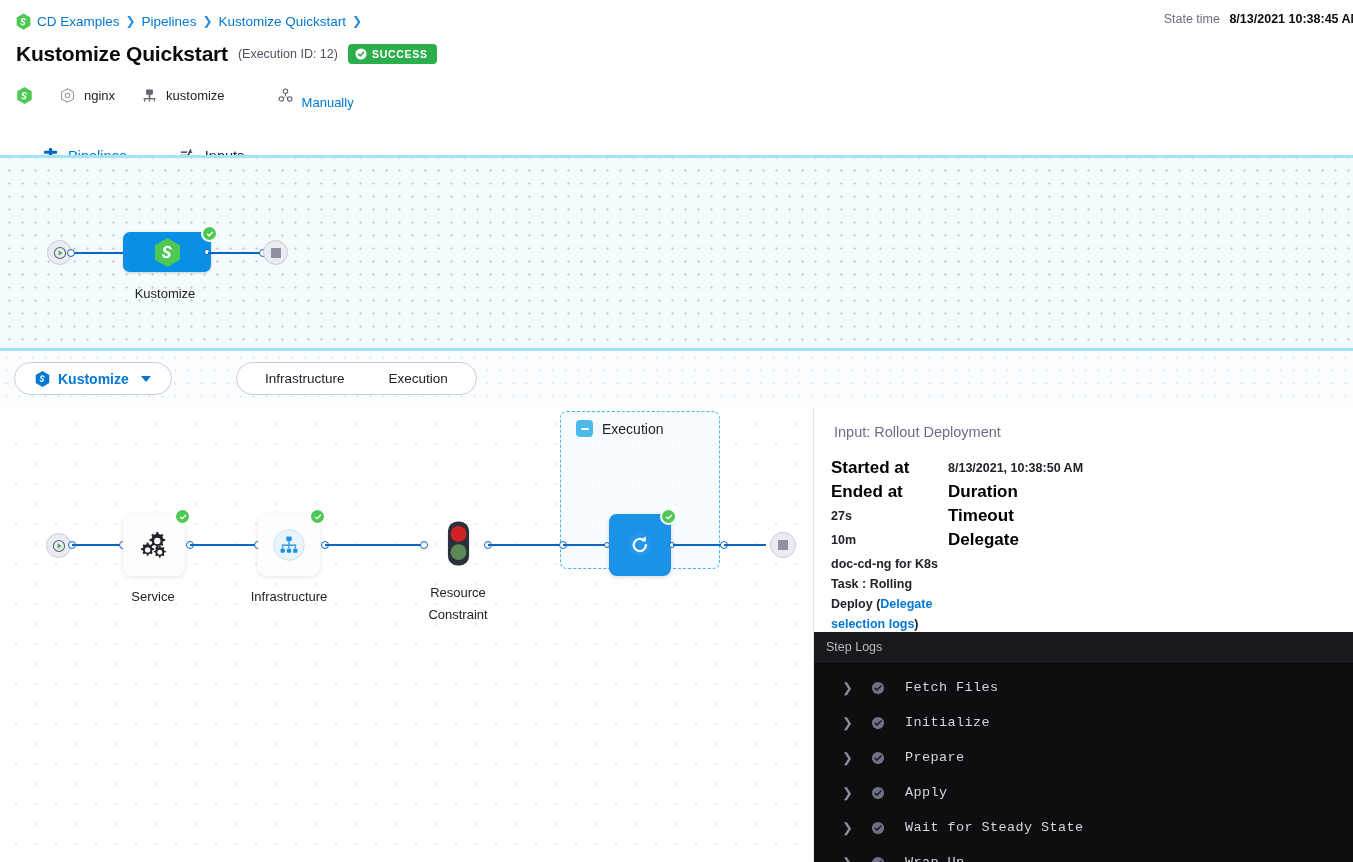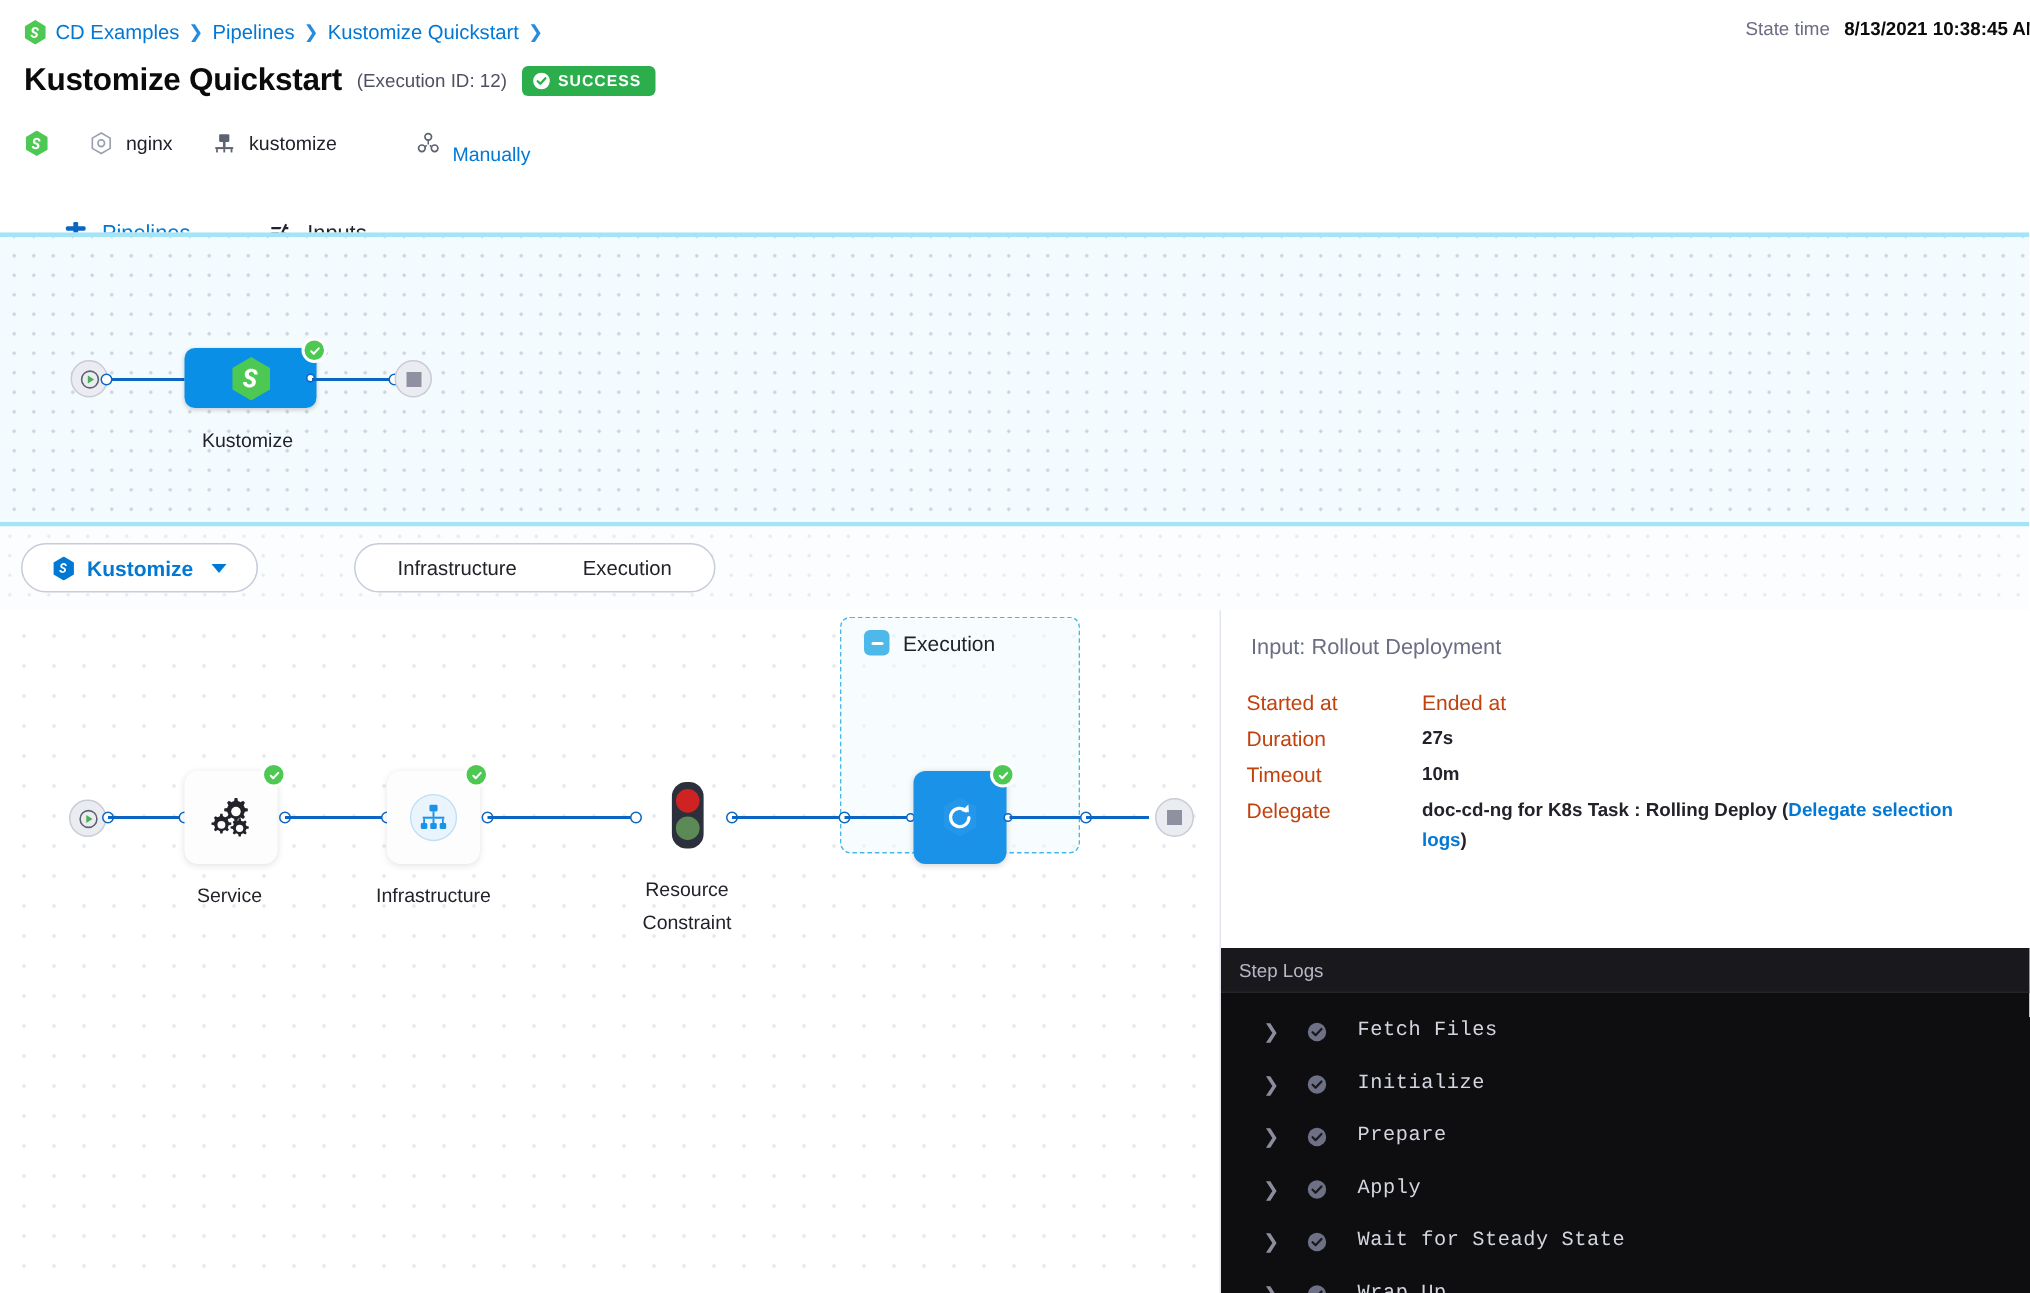--- a/index.html
+++ b/index.html
@@ -126,21 +126,21 @@
      border-left:1px solid #e4e6ef; }
   .rp-title { padding:17px 20px 0 20px; font-size:14.5px; color:#6b6d85; }
   .rp-tabs { display:flex; align-items:flex-end; margin-top:16px; padding:0 20px;
      border-bottom:2px solid #d9dae5; height:30px; }
   .rp-tab { font-size:14px; color:#22222a; padding:0 14px 8px 14px; cursor:pointer; position:relative; }
   .rp-tab:first-child { padding-left:0; }
   .rp-tab.active { color:#0278d5; }
   .rp-tab.active:after { content:""; position:absolute; left:0; right:14px; bottom:-2px; height:3px; background:#0b66c3; }
 
   .details-grid { padding:18px 20px 0 17px; display:grid; grid-template-columns:117px 1fr; row-gap:4px; }
-  .d-k { font-size:14px; font-weight:normal; color:#c2410c; line-height:20px; }
+  .d-k { font-size:17px; font-weight:bold; color:#000000; line-height:20px; }
   .d-v { font-size:12.5px; font-weight:bold; color:#22222a; line-height:20px; }
   .d-v a { color:#0278d5; font-weight:bold; text-decoration:none; cursor:pointer; }
 
   .logs-wrap { position:absolute; left:0; right:0; top:225px; bottom:0; background:#0e0e11; }
   .logs-hdr { height:30px; display:flex; align-items:center; padding:0 0 0 12px;
      font-size:12.5px; color:#b6b8c6; border-bottom:1px solid #24242b; background:#18181d; }
   .log-list { padding-top:8px; }
   .log-row { display:flex; align-items:center; height:35px; padding-left:28px; cursor:pointer; }
   .log-chev { width:12px; color:#8b8d9c; font-size:13px; line-height:1; }
   .log-state { width:14px; height:14px; margin-left:17px; }
@@ -416,20 +416,21 @@
       <span class="sq"></span>
     </div>
   </div>
 
   <div class="right-panel">
     <div class="rp-title">Input: Rollout Deployment</div>
 
 
     <div class="details-grid">
       <div class="d-k">Started at</div>
+      <div class="d-v">8/13/2021, 10:38:50 AM</div>
       <div class="d-k">Ended at</div>
       <div class="d-k">Duration</div>
       <div class="d-v">27s</div>
       <div class="d-k">Timeout</div>
       <div class="d-v">10m</div>
       <div class="d-k">Delegate</div>
       <div class="d-v"><span>doc-cd-ng for K8s Task : Rolling Deploy (</span><a>Delegate selection logs</a><span>)</span></div>
     </div>
 
     <div class="logs-wrap">

